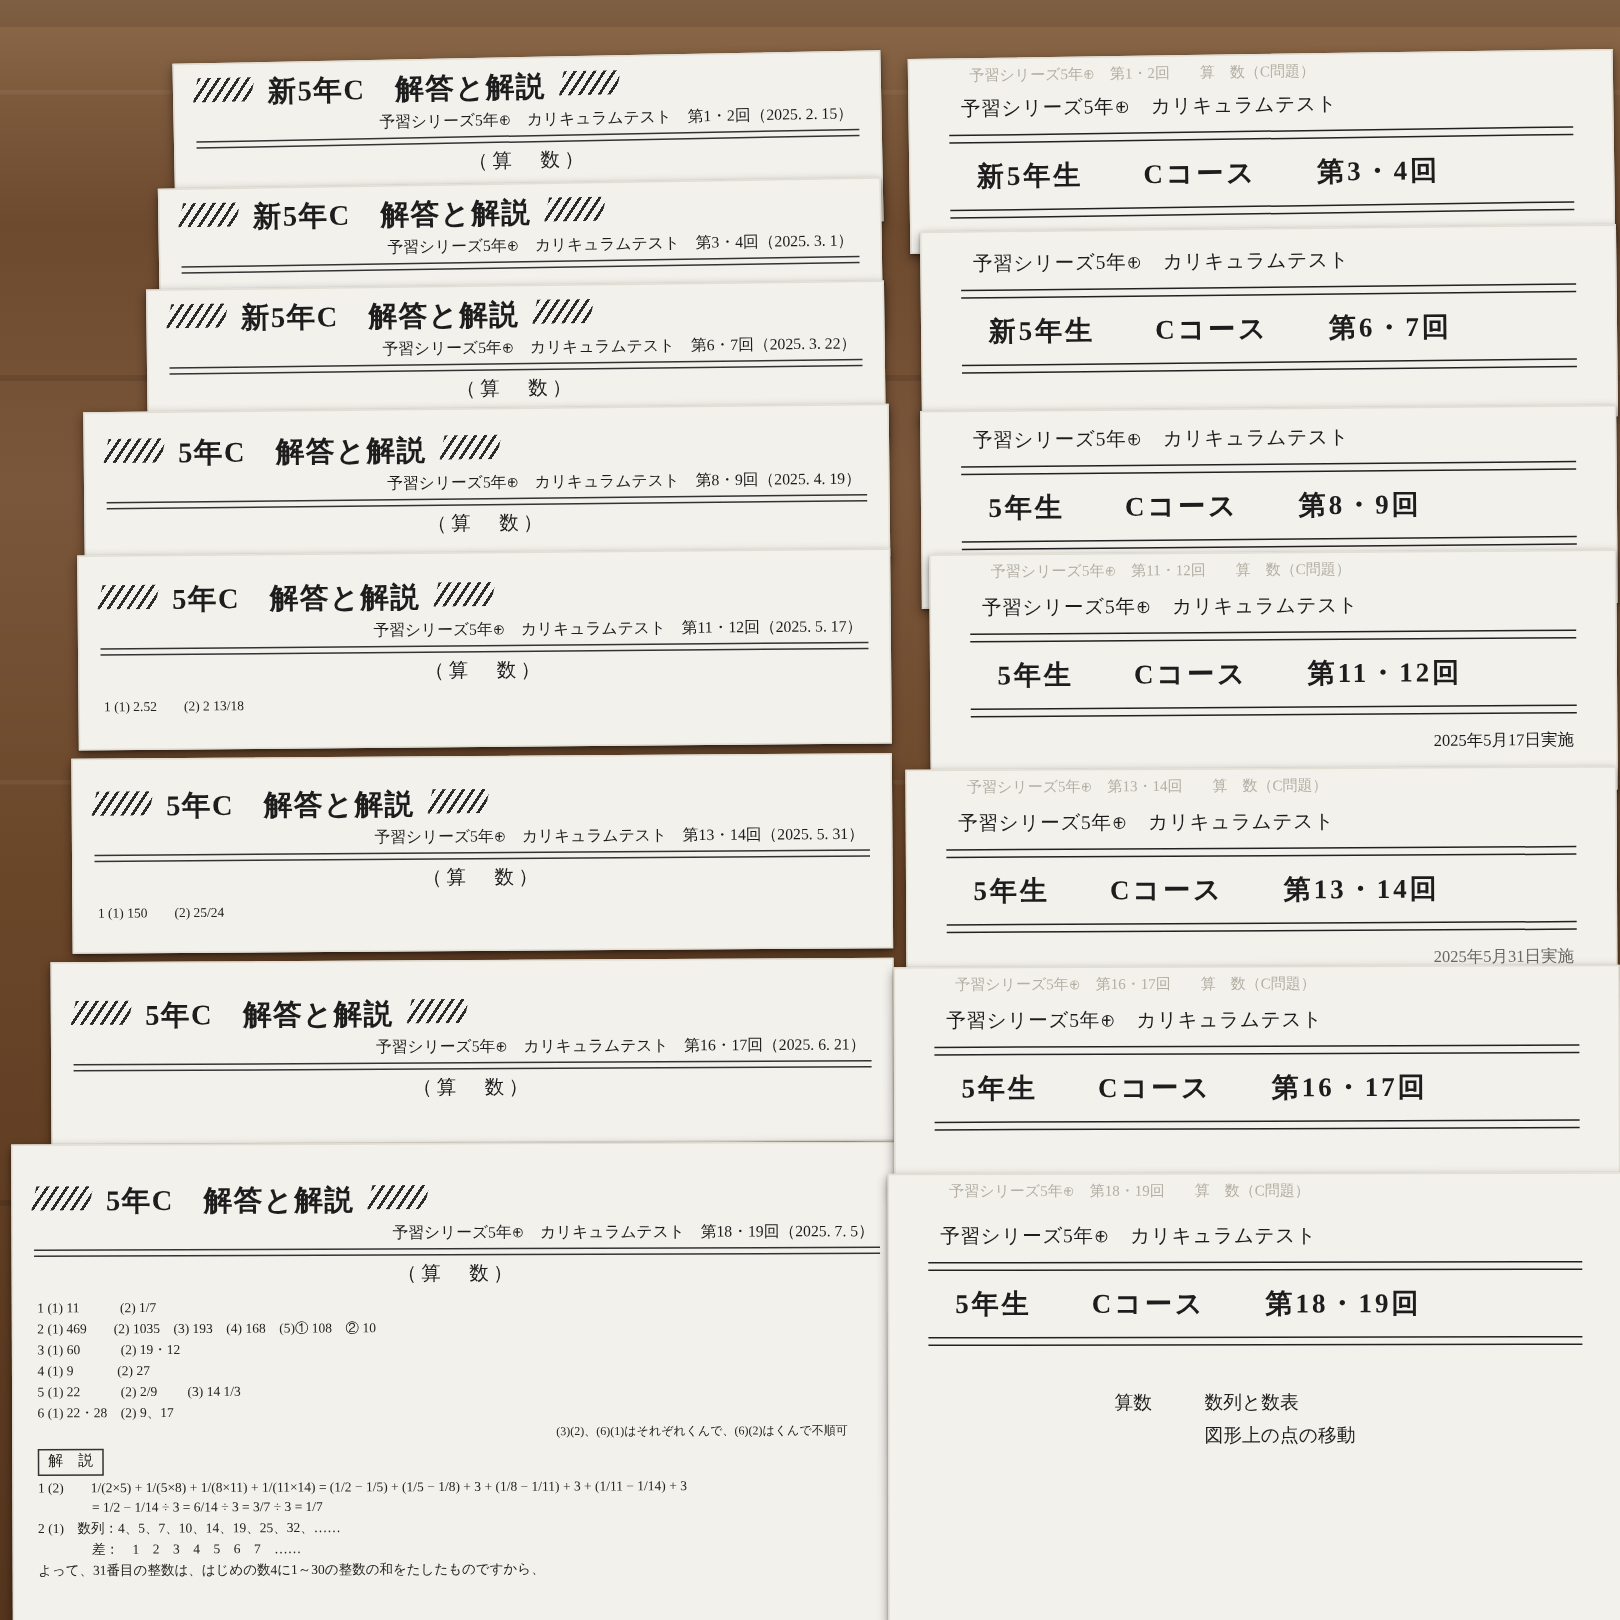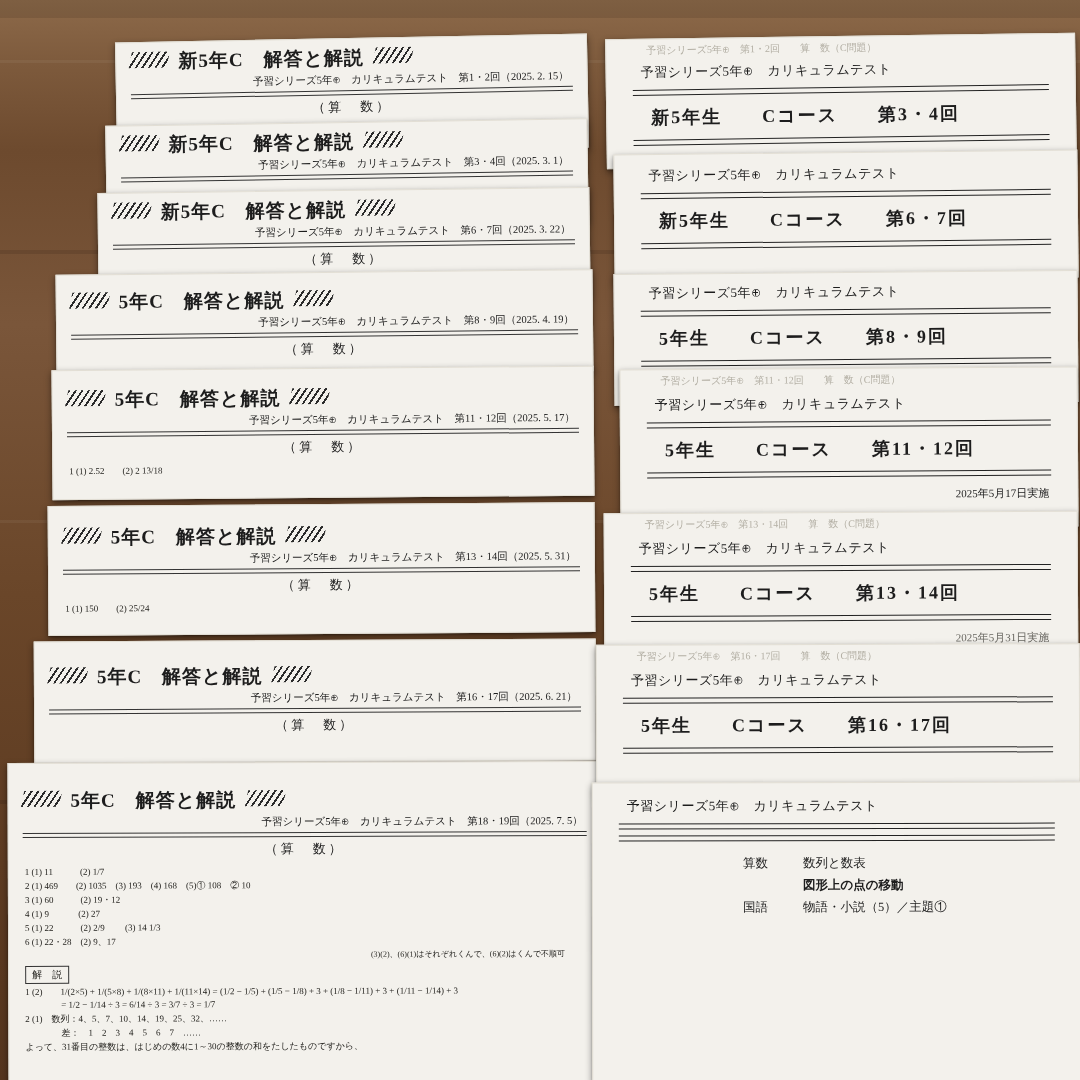--- a/index.html
+++ b/index.html
@@ -114,21 +114,21 @@
     color: #b3afa4;
     padding: 4px 0 0 40px;
     white-space: nowrap;
   }
   .subj-table {
     font-size: 12.5px;
     line-height: 1.75;
     padding: 6px 0 0 150px;
     white-space: nowrap;
   }
-  .subj-table .lbl { display: inline-block; width: 60px; }
+  .subj-table .lbl { display: inline-block; width: 60px; margin-top: 16px; }
 </style>
 </head>
 <body>
 
 <div id="scene">
 
   <div class="plank" style="top:0;height:18px;"></div>
   <div class="plank light" style="top:60px;height:3px;"></div>
   <div class="plank" style="top:250px;height:4px;"></div>
   <div class="plank light" style="top:520px;height:3px;"></div>
@@ -281,29 +281,28 @@
 
   <div class="sheet" style="left:596px; top:644px; width:482px; height:150px; transform:rotate(-0.2deg);">
     <div class="cover-faint-head">予習シリーズ5年⊕　第16・17回　　算　数（C問題）</div>
     <div class="cover-top" style="padding-top:8px;">予習シリーズ5年⊕　カリキュラムテスト</div>
     <div class="cover-rule"></div>
     <div class="cover-main">5年生　　Cコース　　第16・17回</div>
     <div class="cover-rule"></div>
   </div>
 
   <div class="sheet" style="left:592px; top:782px; width:488px; height:298px; transform:rotate(-0.1deg);">
+    <div class="cover-faint-head">予習シリーズ5年⊕　第18・19回　　算　数（C問題）</div>
     <div class="cover-top" style="padding-top:14px;">予習シリーズ5年⊕　カリキュラムテスト</div>
     <div class="cover-rule"></div>
+    <div class="cover-main">5年生　　Cコース　　第18・19回</div>
     <div class="cover-rule"></div>
     <div class="subj-table">
       <div>
         <span class="lbl">算数</span><span>数列と数表</span>
       </div>
-      <div style="padding-left:60px;font-weight:bold;">
+      <div style="padding-left:60px;">
         <span>図形上の点の移動</span>
       </div>
-      <div>
-        <span class="lbl">国語</span><span>物語・小説（5）／主題①</span>
-      </div>
     </div>
   </div>
 
 </div>
 
 </body></html>

